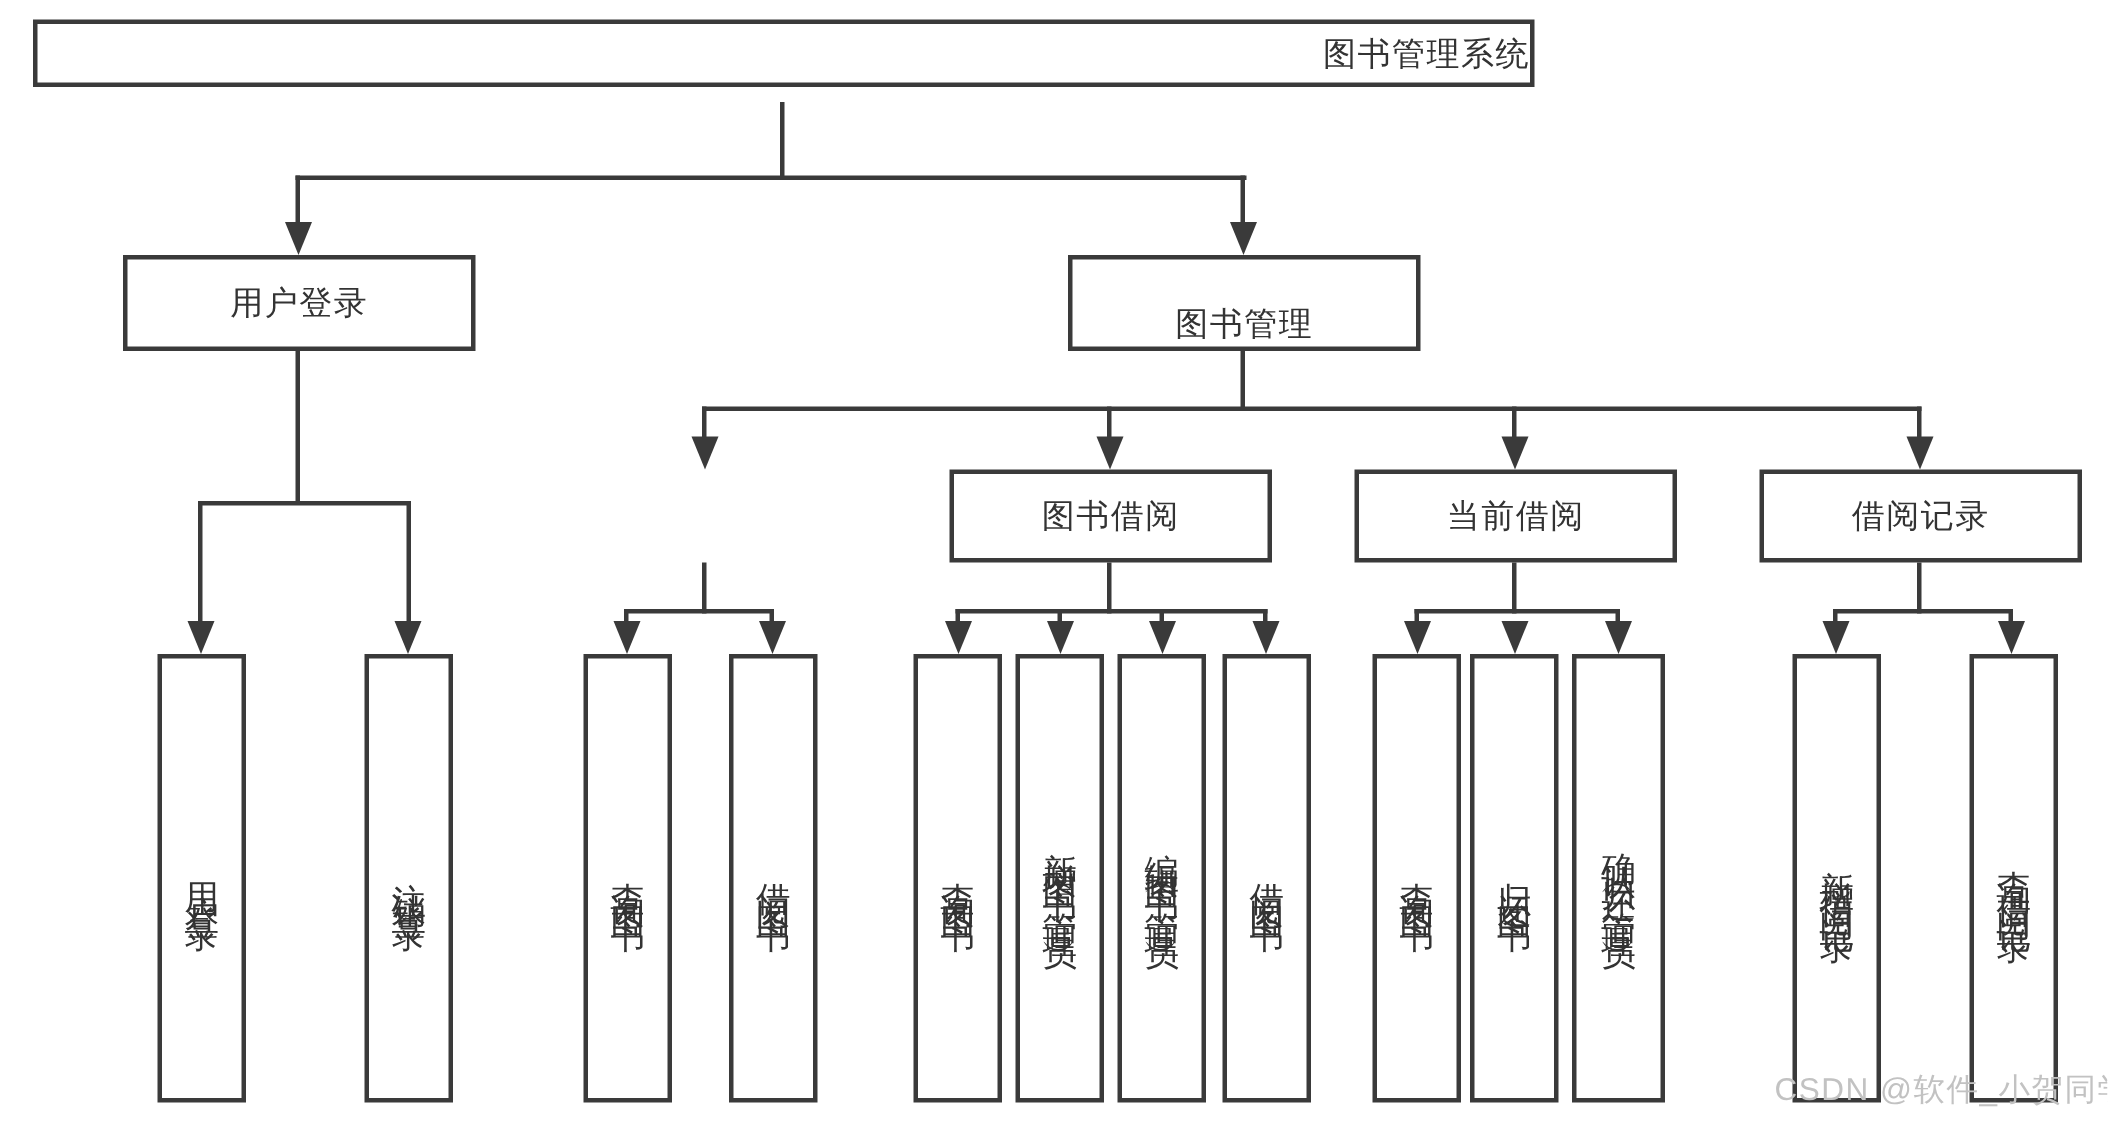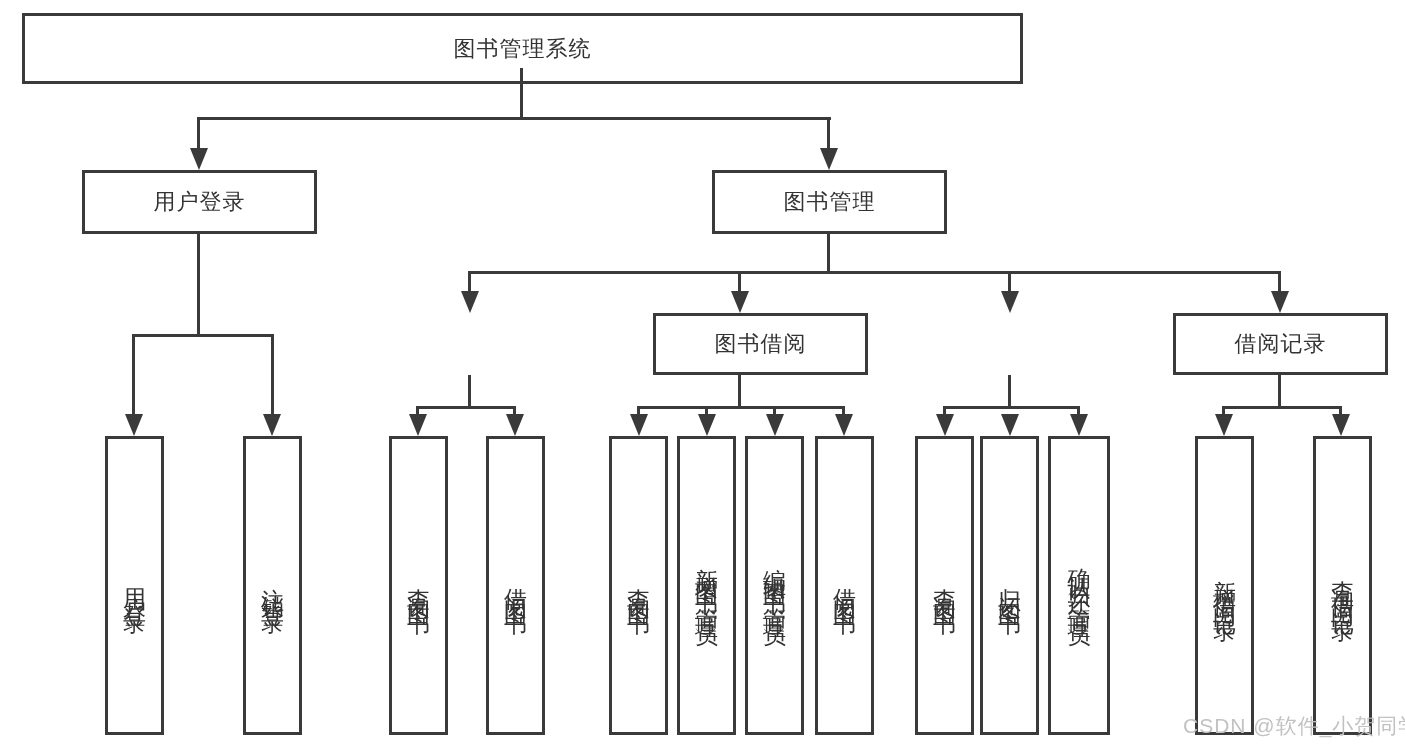--- a/index.html
+++ b/index.html
@@ -61,35 +61,35 @@
     color: var(--wm, #c2c2c2);
     letter-spacing: 1px;
     white-space: nowrap;
   }
 </style>
 </head>
 <body>
 
 <div class="canvas">
 
-  <div class="node h" style="left:22px; top:13px; width:1001px; height:71px;">
+  <div class="node h" style="left:22px; top:13px; width:1001px; height:45px;justify-content:flex-end;">
     <span>图书管理系统</span>
   </div>
 
   <div class="vline" style="left:520px; top:68px; height:50px;"></div>
   <div class="hline" style="left:197px; top:117px; width:634px;"></div>
   <div class="vline" style="left:197px; top:117px; height:34px;"></div>
   <div class="vline" style="left:827px; top:117px; height:34px;"></div>
   <div class="arrow" style="left:190px; top:148px;"></div>
   <div class="arrow" style="left:820px; top:148px;"></div>
 
   <div class="node h" style="left:82px; top:170px; width:235px; height:64px;">
     <span>用户登录</span>
   </div>
-  <div class="node h" style="left:712px; top:170px; width:235px; height:64px;">
+  <div class="node h" style="left:712px; top:170px; width:235px; height:64px;align-items:flex-end;">
     <span>图书管理</span>
   </div>
 
   <div class="vline" style="left:197px; top:234px; height:102px;"></div>
   <div class="hline" style="left:132px; top:334px; width:142px;"></div>
   <div class="vline" style="left:132px; top:334px; height:80px;"></div>
   <div class="vline" style="left:271px; top:334px; height:80px;"></div>
   <div class="arrow" style="left:125px; top:414px;"></div>
   <div class="arrow" style="left:263px; top:414px;"></div>
 
@@ -97,22 +97,25 @@
   <div class="hline" style="left:468px; top:271px; width:813px;"></div>
   <div class="vline" style="left:468px; top:271px; height:22px;"></div>
   <div class="vline" style="left:738px; top:271px; height:22px;"></div>
   <div class="vline" style="left:1008px; top:271px; height:22px;"></div>
   <div class="vline" style="left:1278px; top:271px; height:22px;"></div>
   <div class="arrow" style="left:461px; top:291px;"></div>
   <div class="arrow" style="left:731px; top:291px;"></div>
   <div class="arrow" style="left:1001px; top:291px;"></div>
   <div class="arrow" style="left:1271px; top:291px;"></div>
 
-  <div class="node h" style="left:633px; top:313px; width:215px; height:62px;margin-left:20px;">
+  <div class="node h" style="left:633px; top:313px; width:215px; height:62px;">
     <span>图书借阅</span>
+  </div>
+  <div class="node h" style="left:903px; top:313px; width:215px; height:62px;">
+    <span>当前借阅</span>
   </div>
   <div class="node h" style="left:1173px; top:313px; width:215px; height:62px;">
     <span>借阅记录</span>
   </div>
 
   <div class="vline" style="left:468px; top:375px; height:34px;"></div>
   <div class="hline" style="left:416px; top:406px; width:100px;"></div>
   <div class="vline" style="left:416px; top:406px; height:10px;"></div>
   <div class="vline" style="left:513px; top:406px; height:10px;"></div>
   <div class="arrow" style="left:409px; top:414px;"></div>

